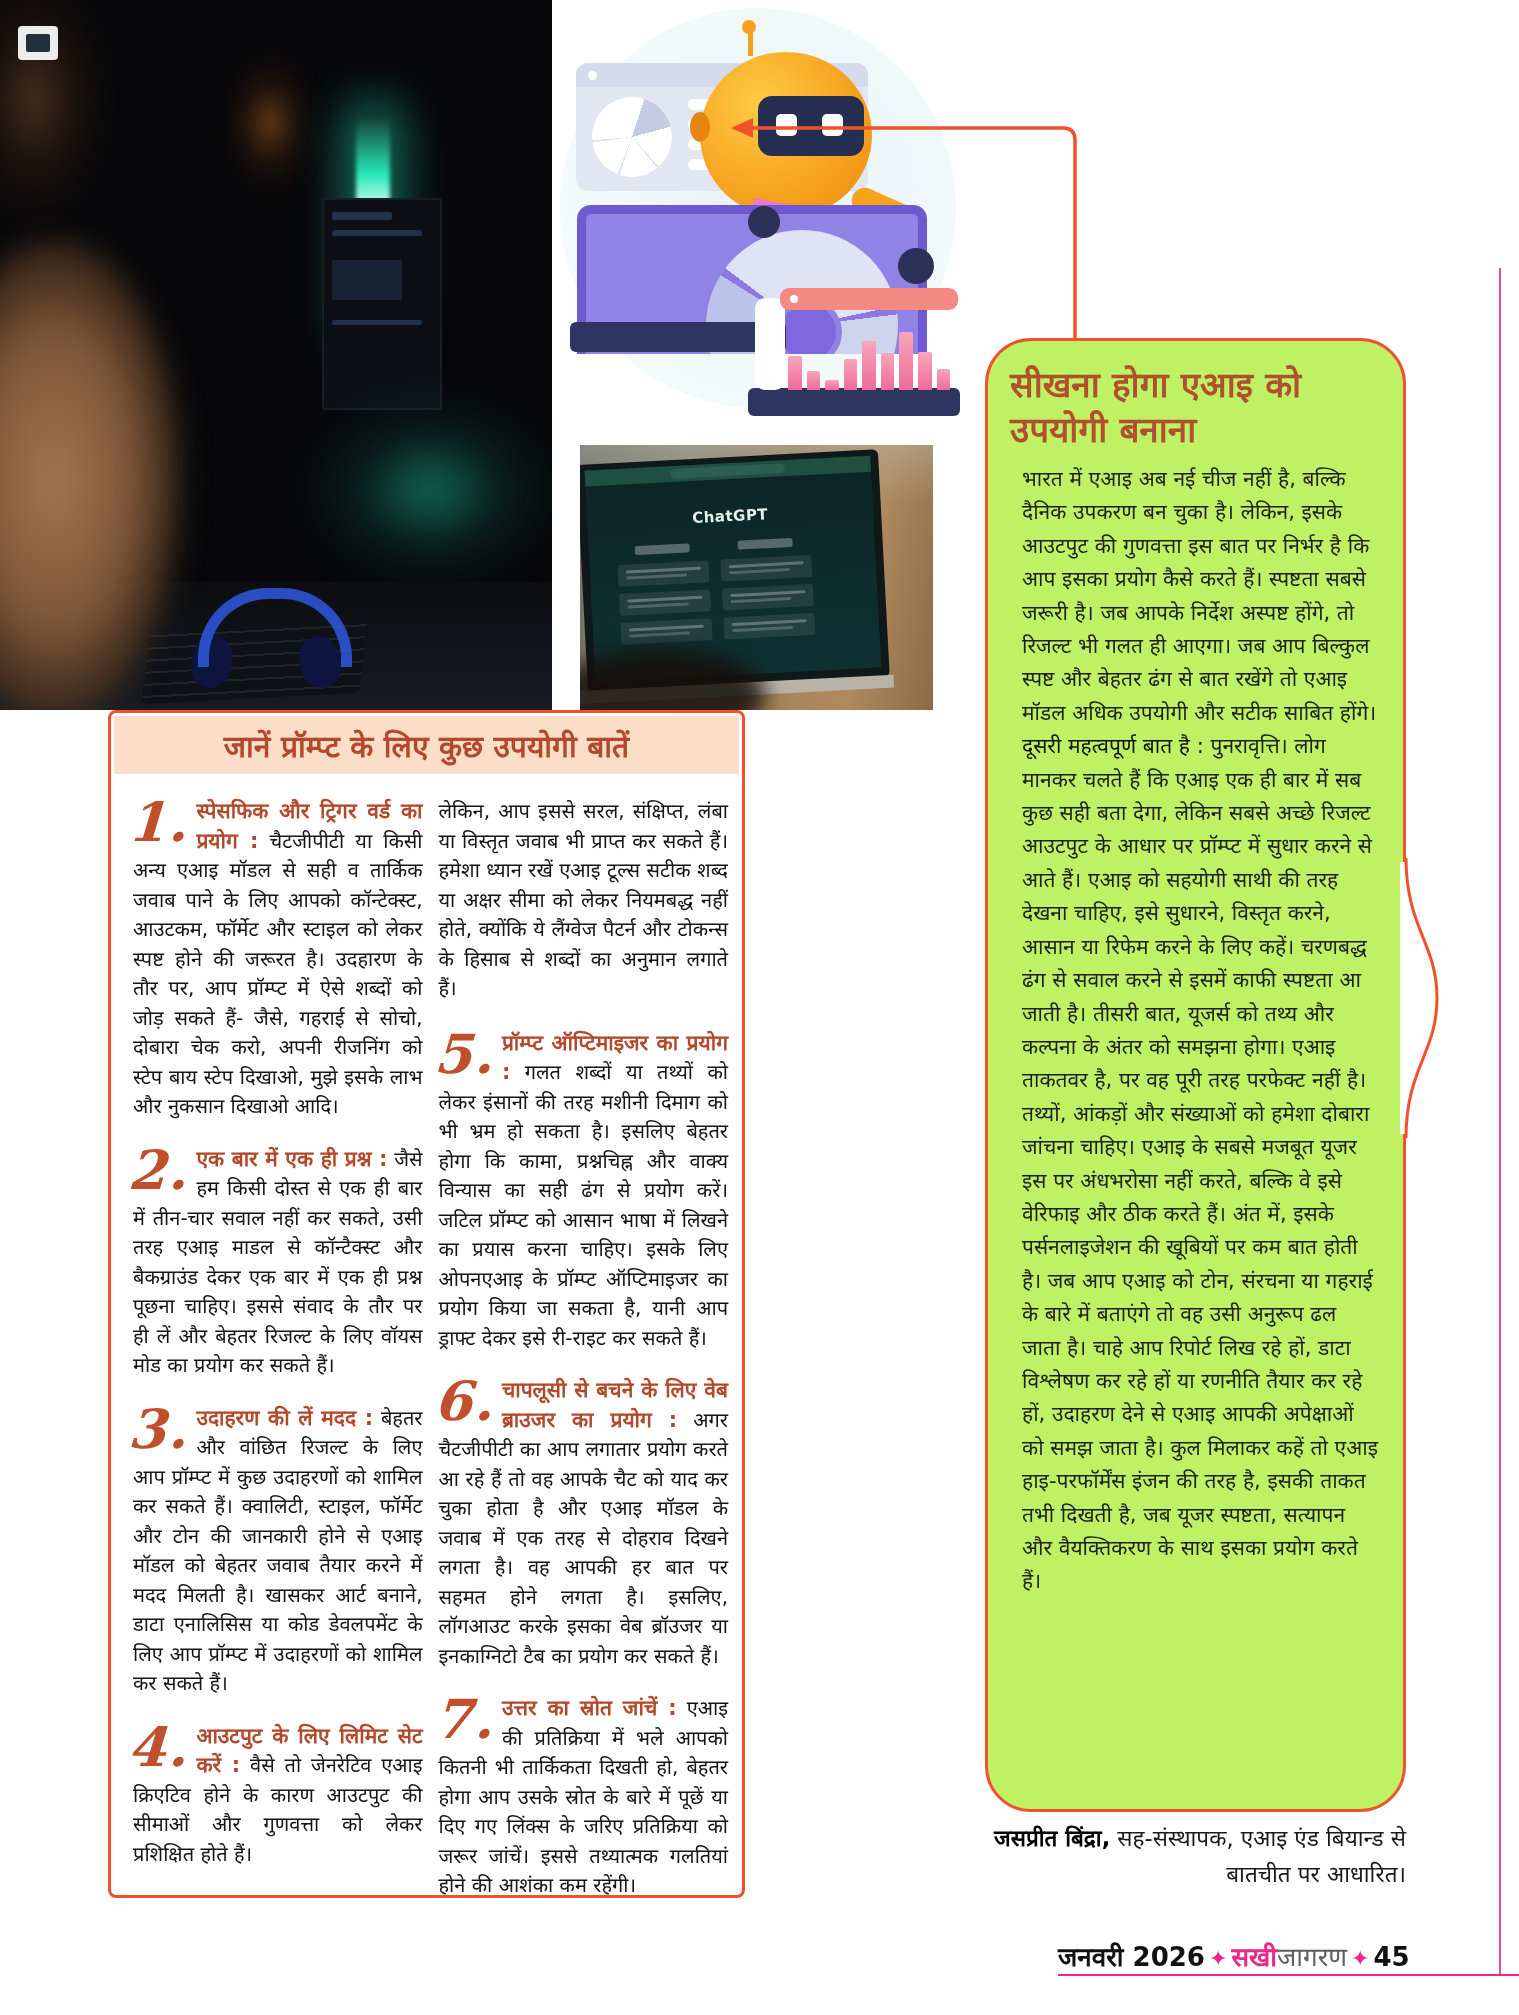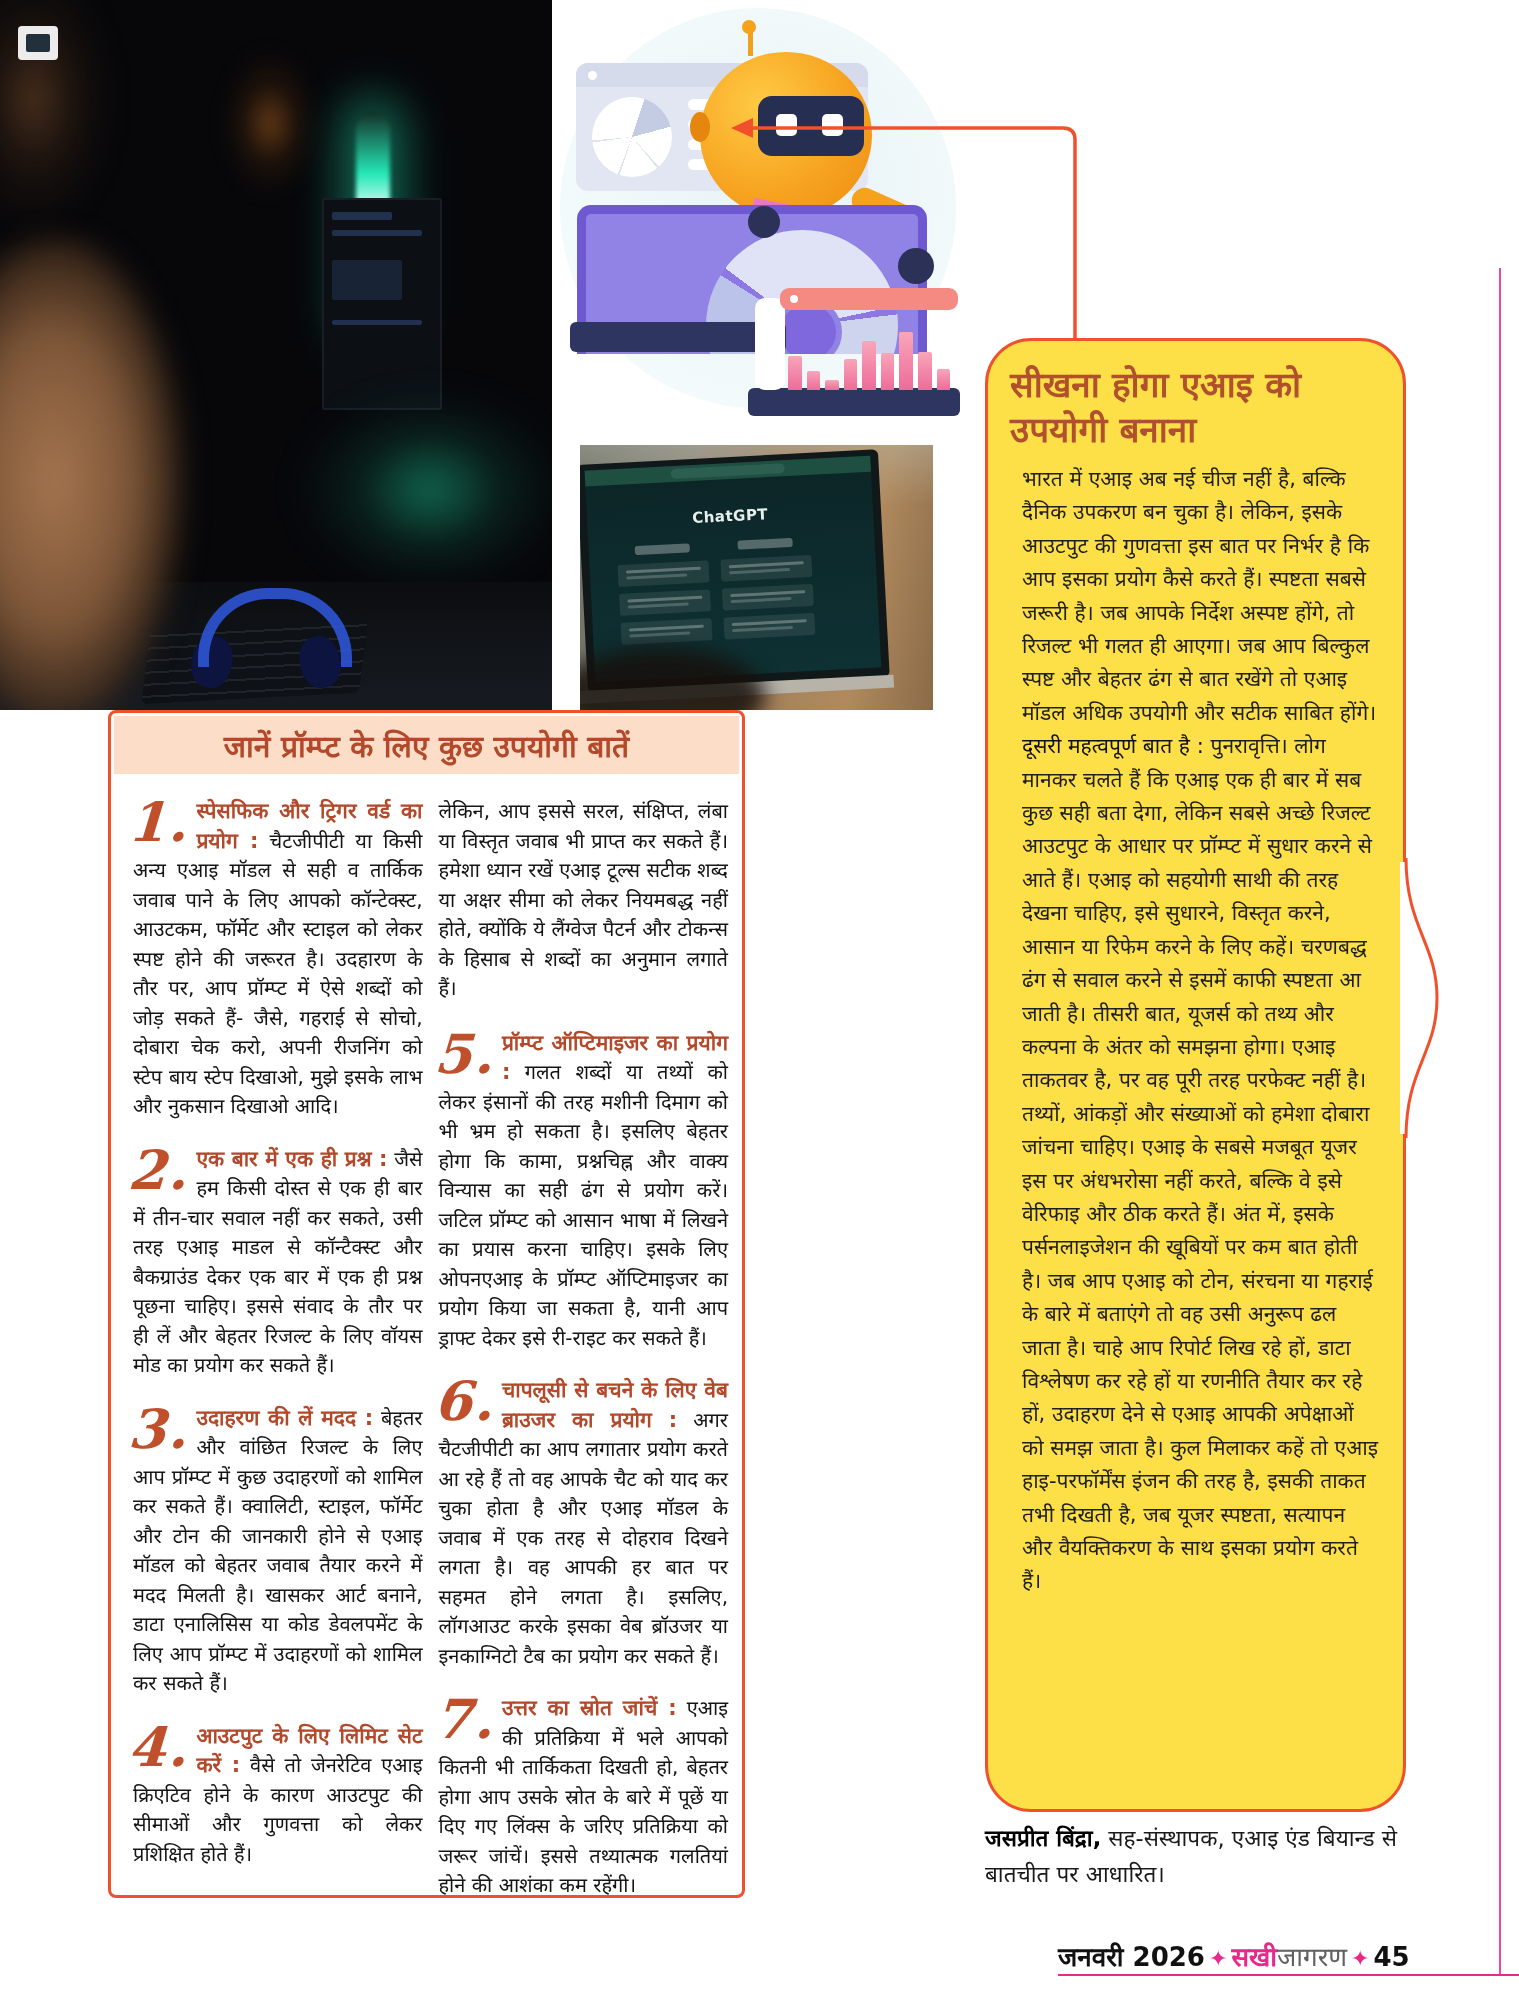--- a/index.html
+++ b/index.html
@@ -88,26 +88,26 @@
   .gpt-card{height:22px;background:rgba(255,255,255,.09);border-radius:3px;position:relative;}
   .gpt-card i{position:absolute;left:8px;right:8px;top:6px;height:3px;background:rgba(255,255,255,.28);display:block;border-radius:2px;}
   .gpt-card em{position:absolute;left:8px;right:22px;top:12px;height:3px;background:rgba(255,255,255,.2);display:block;border-radius:2px;}
   .lap2-edge{position:absolute;left:-6px;top:238px;width:320px;height:13px;background:#b7b3a9;transform:rotate(-3deg);}
   .hands{position:absolute;left:-24px;bottom:-34px;width:210px;height:96px;background:rgba(22,15,10,.85);border-radius:50%;filter:blur(10px);}
 
   
   .arrow{position:absolute;left:713px;top:108px;z-index:6;}
 
   
-  .sidebox{position:absolute;left:985px;top:338px;width:421px;height:1474px;border:3px solid #f0512c;border-radius:46px;background:#fde047;box-sizing:border-box;padding:20px 24px 0 22px;}
+  .sidebox{position:absolute;left:985px;top:338px;width:421px;height:1474px;border:3px solid #f0512c;border-radius:46px;background:#bef264;box-sizing:border-box;padding:20px 24px 0 22px;}
   .sb-title{font-size:35px;line-height:45px;font-weight:bold;color:#b0502e;margin:2px 0 10px 0;}
   .sb-p{font-size:21px;line-height:33.4px;color:#1e1e1e;margin:0 0 0 12px;}
   .sb-lead{font-weight:normal;color:#111;}
   .sb-curve{position:absolute;left:1389px;top:858px;z-index:5;}
-  .attribution{position:absolute;left:985px;top:1820px;width:421px;text-align:left;font-size:22.5px;line-height:36px;color:#1a1a1a;}
+  .attribution{position:absolute;left:985px;top:1820px;width:421px;text-align:right;font-size:22.5px;line-height:36px;color:#1a1a1a;}
   .attribution b{color:#000;}
 
   
   .tipsbox{position:absolute;left:108px;top:710px;width:637px;height:1188px;border:3px solid #f0512c;border-radius:8px;background:#fff;box-sizing:border-box;}
   .tips-title{position:absolute;left:3px;top:3px;right:3px;height:58px;background:#fcdec8;display:flex;align-items:center;justify-content:center;
      font-size:30px;font-weight:bold;color:#b3492b;}
   .tips-cols{position:absolute;left:22px;top:84px;right:14px;bottom:8px;display:flex;gap:16px;}
   .tcol{width:292px;}
   .tip{text-align:justify;font-size:20px;line-height:29.5px;color:#141414;margin-bottom:23px;}
   .tnum{float:left;font-family:"DejaVu Serif","Liberation Serif",serif;font-style:italic;font-weight:bold;font-size:54px;line-height:44px;color:#c04f2b;margin:3px 7px 0 0;transform:skewX(-6deg);}

